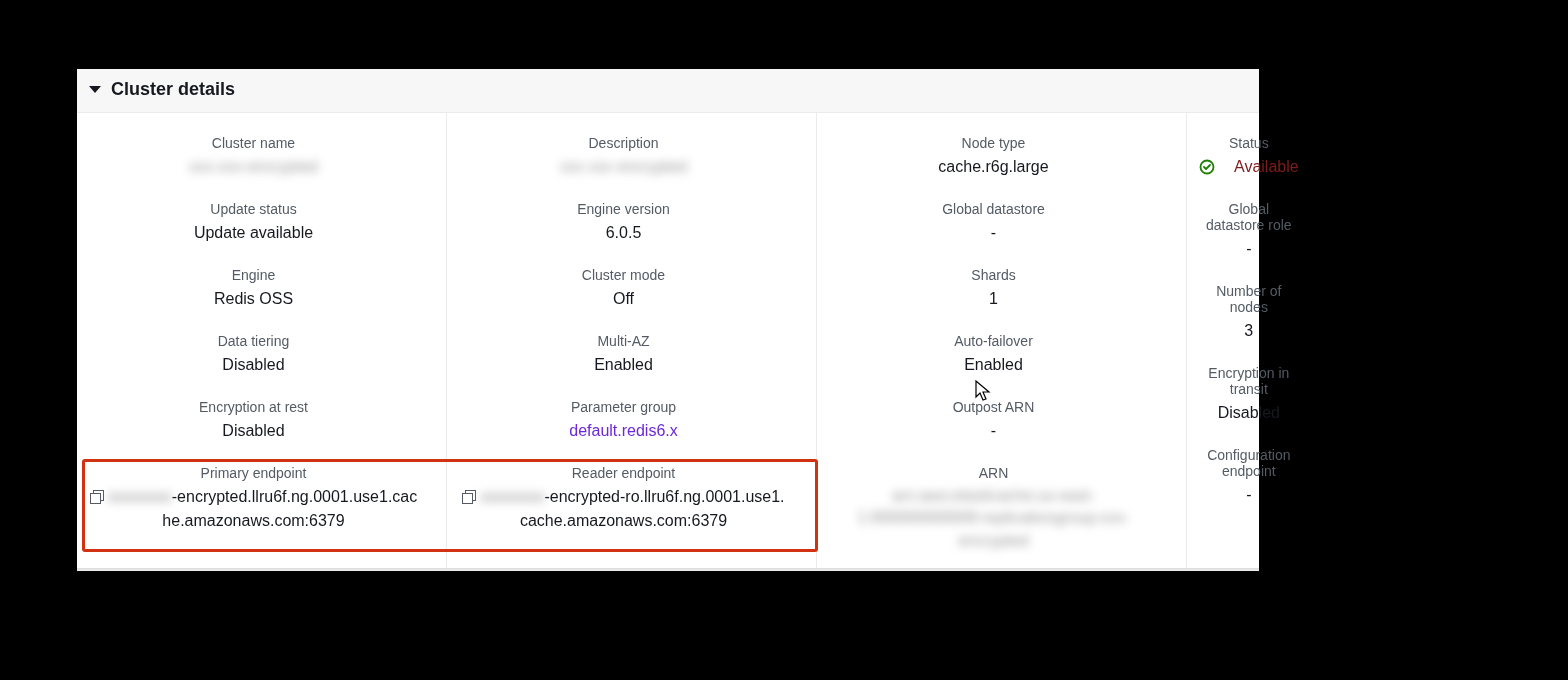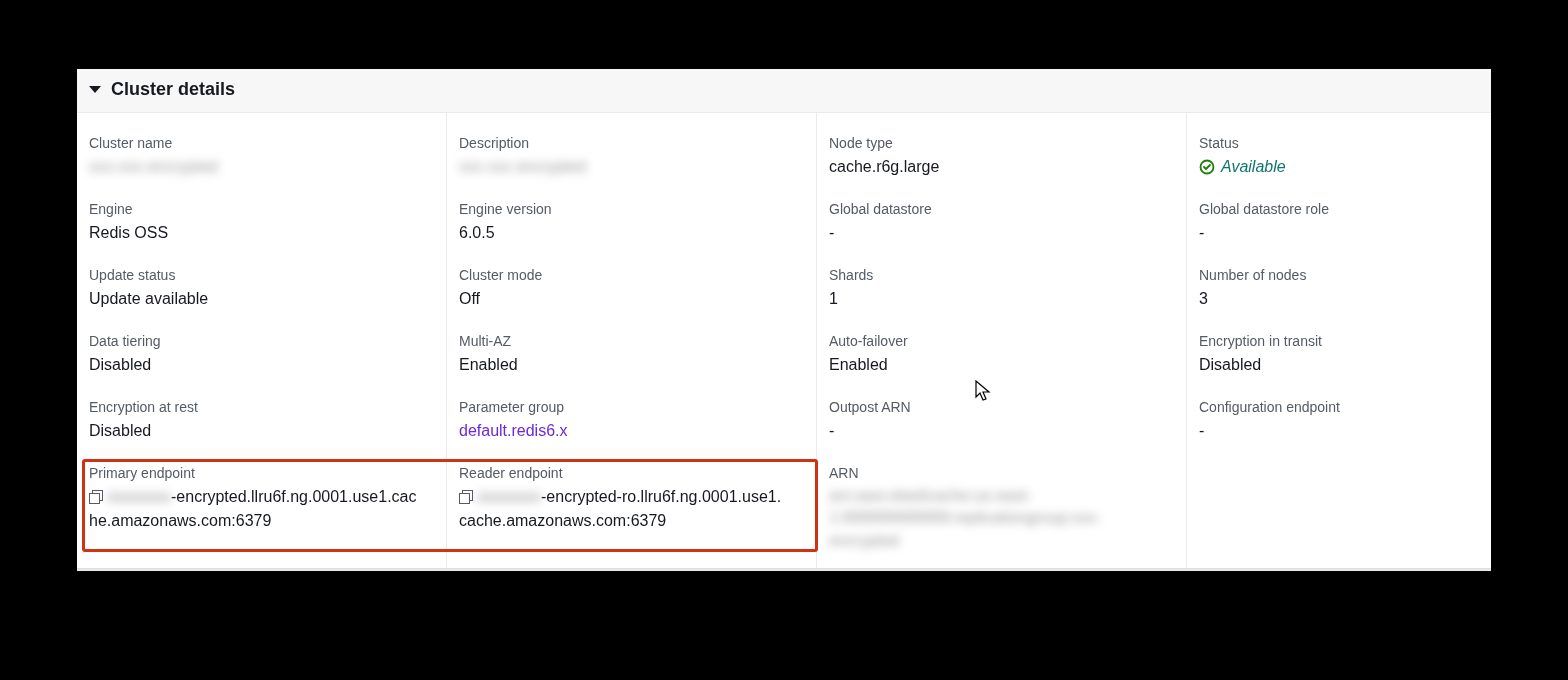--- a/index.html
+++ b/index.html
@@ -11,21 +11,21 @@
       font-family: "Amazon Ember", "Helvetica Neue", Arial, sans-serif;
       background: #000;
       width: 1568px;
       height: 680px;
       overflow: hidden;
     }
     .panel-wrap {
       position: absolute;
       left: 77px;
       top: 69px;
-      width: 1414px;
+      width: 1182px;
       background: #f2f3f3;
     }
     .header {
       padding: 10px 14px 12px 12px;
       display: flex;
       align-items: center;
       gap: 10px;
       background: #f7f7f7;
     }
     .caret {
@@ -43,20 +43,21 @@
     }
     .grid {
       background: #fff;
       display: grid;
       grid-template-columns: 370px 370px 370px 1fr;
       border-top: 1px solid #e9ebed;
     }
     .col {
       padding: 22px 28px 10px 12px;
       border-right: 1px solid #e9ebed;
+      text-align: center;
     }
     .col:last-child {
       border-right: none;
     }
     .field {
       margin-bottom: 22px;
     }
     .label {
       font-size: 14px;
       color: #545b64;
@@ -65,25 +66,24 @@
     .value {
       font-size: 16px;
       color: #16191f;
       line-height: 1.5;
     }
     .link {
       color: #6d28d9;
       cursor: pointer;
     }
     .status-available {
-      color: #0f766e;
+      color: #7f1d1d;
       display: inline-flex;
       align-items: center;
-      gap: 6px;
-      font-style: italic;
+      gap: 19px;
     }
     .status-icon-svg {
       width: 16px;
       height: 16px;
     }
     .copy-icon {
       display: inline-block;
       width: 14px;
       height: 14px;
       position: relative;
@@ -158,26 +158,26 @@
   </div>
 
   <div class="grid">
 
     <div class="col">
       <div class="field">
         <div class="label">Cluster name</div>
         <div class="value blur">xxx-xxx-encrypted</div>
       </div>
       <div class="field">
+        <div class="label">Update status</div>
+        <div class="value">Update available</div>
+      </div>
+      <div class="field">
         <div class="label">Engine</div>
         <div class="value">Redis OSS</div>
-      </div>
-      <div class="field">
-        <div class="label">Update status</div>
-        <div class="value">Update available</div>
       </div>
       <div class="field">
         <div class="label">Data tiering</div>
         <div class="value">Disabled</div>
       </div>
       <div class="field">
         <div class="label">Encryption at rest</div>
         <div class="value">Disabled</div>
       </div>
       <div class="field" style="margin-bottom:6px;">

